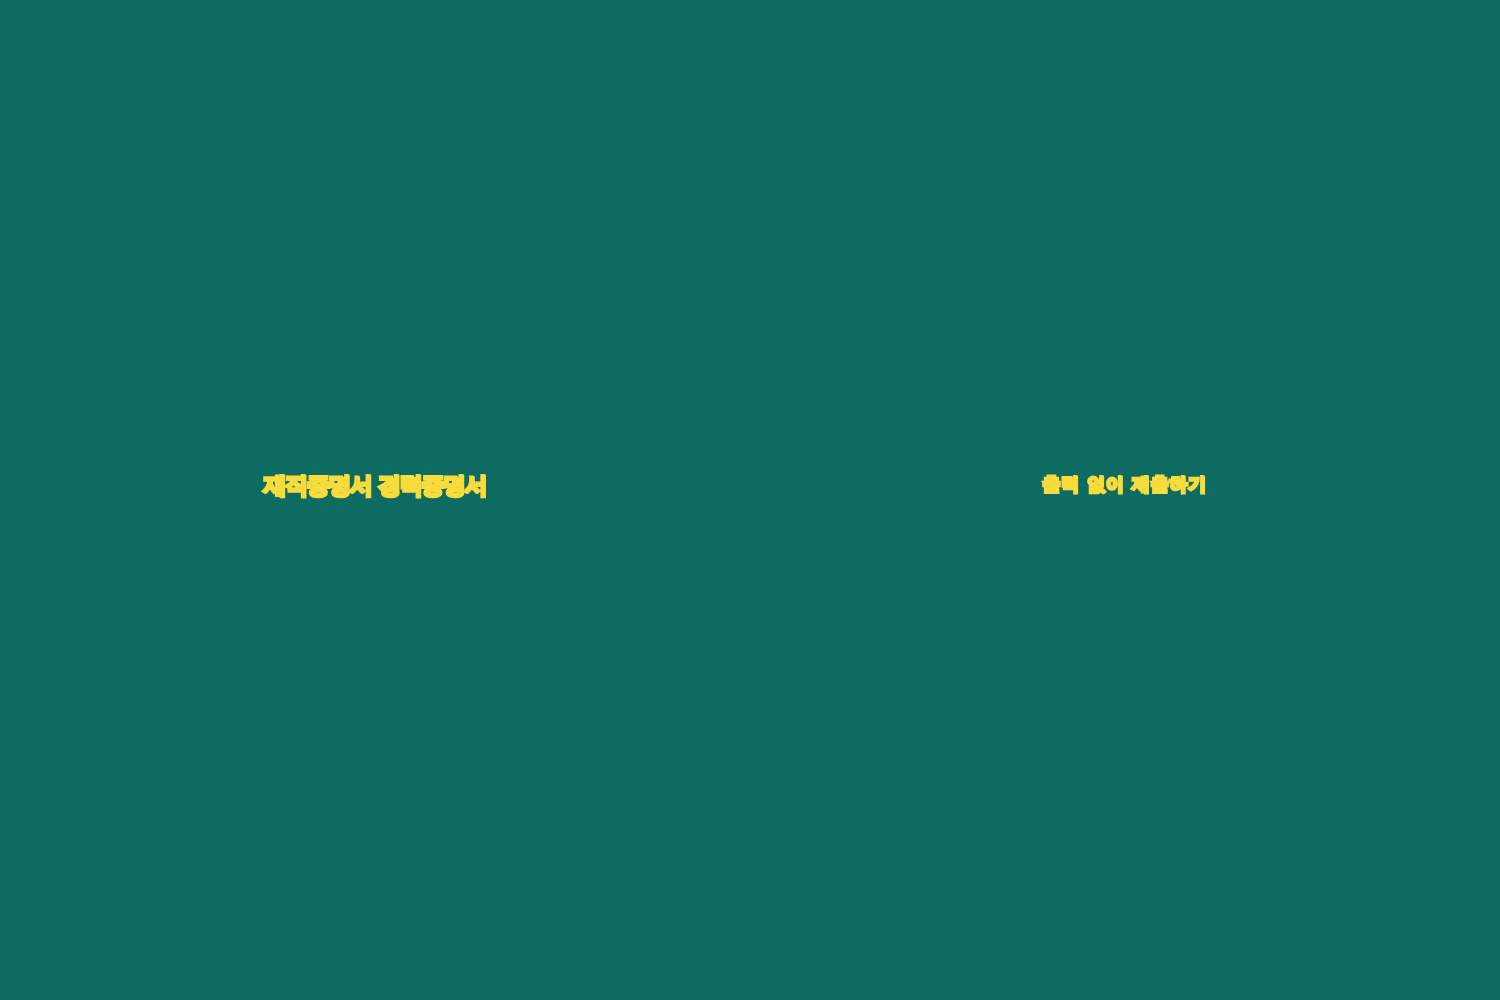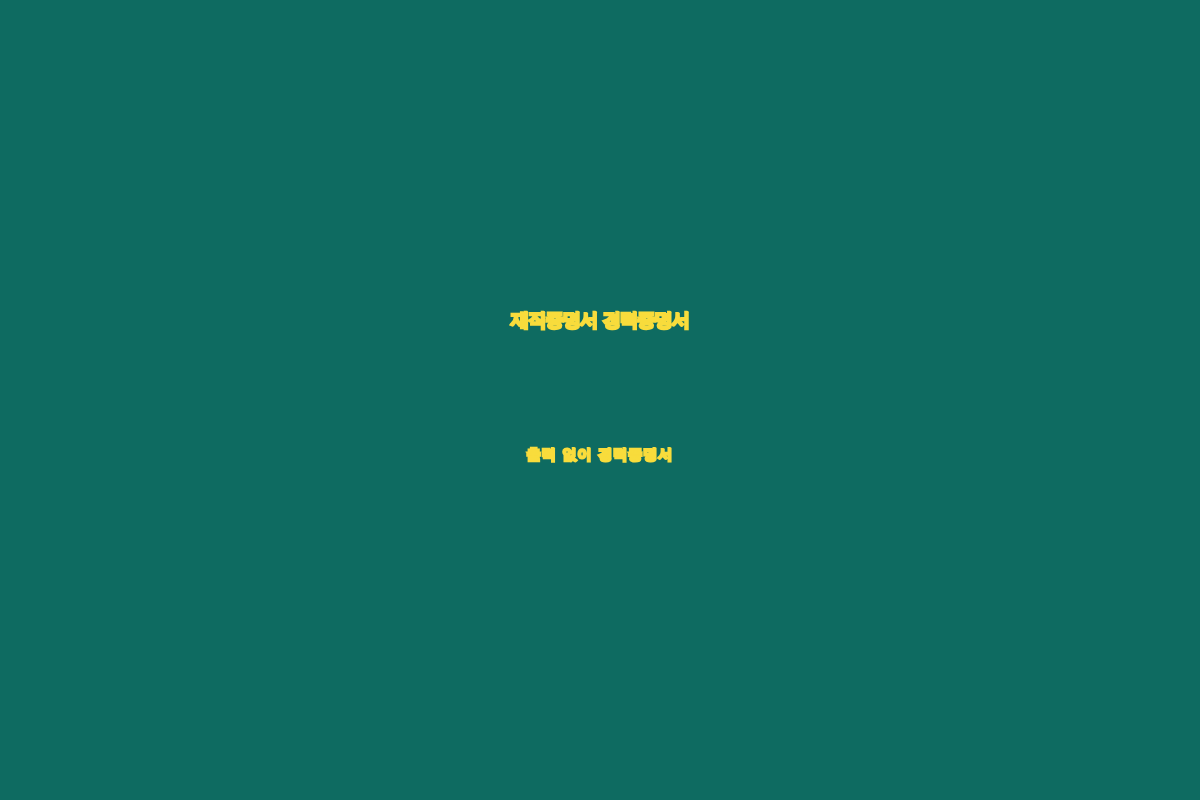--- a/index.html
+++ b/index.html
@@ -22,21 +22,21 @@
     box-sizing: border-box;
     display: flex;
     align-items: center;
     justify-content: center;
     
     background-color: #0E6B61;
   }
 
   #headline {
     display: flex;
-    flex-direction: column;
+    flex-direction: row;
     align-items: center;
     justify-content: center;
     width: 100%;
     
     transform: translateY(-12px);
   }
 
   .headline-line {
     display: block;
     width: 100%;
@@ -62,17 +62,17 @@
 </style>
 </head>
 <body>
 
 <div id="banner" style="background-color: rgb(14, 107, 97);">
 
   <div id="headline">
 
     <span class="headline-line line-1" style="color: rgb(248, 220, 60); -webkit-text-stroke-color: rgb(248, 220, 60); font-size: 18.2727px;">재직증명서 경력증명서</span>
 
-    <span class="headline-line line-2" style="color: rgb(248, 220, 60); -webkit-text-stroke-color: rgb(248, 220, 60); font-size: 13.9736px;">출력 없이 경력증명서</span>
+    <span class="headline-line line-2" style="color: rgb(248, 220, 60); -webkit-text-stroke-color: rgb(248, 220, 60); font-size: 13.9736px;">출력 없이 제출하기</span>
 
   </div>
 
 </div>
 
 </body></html>

